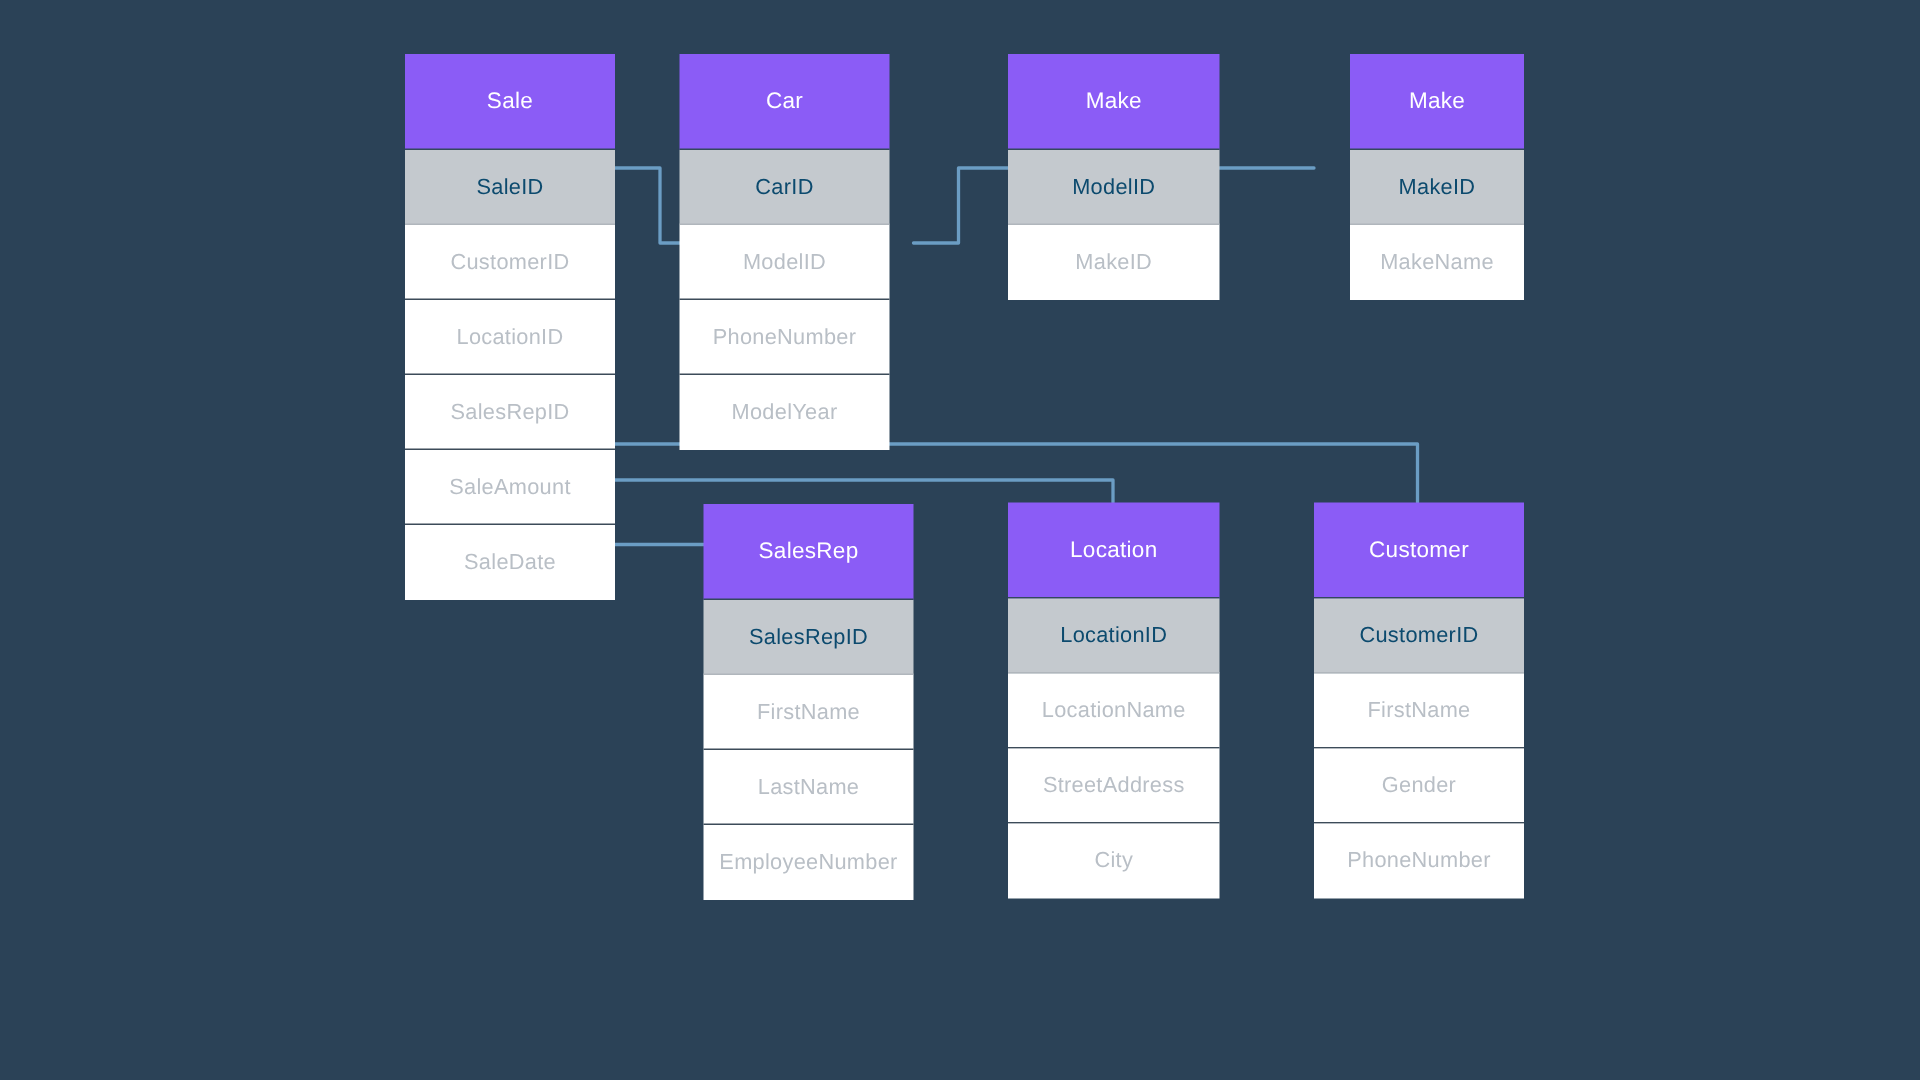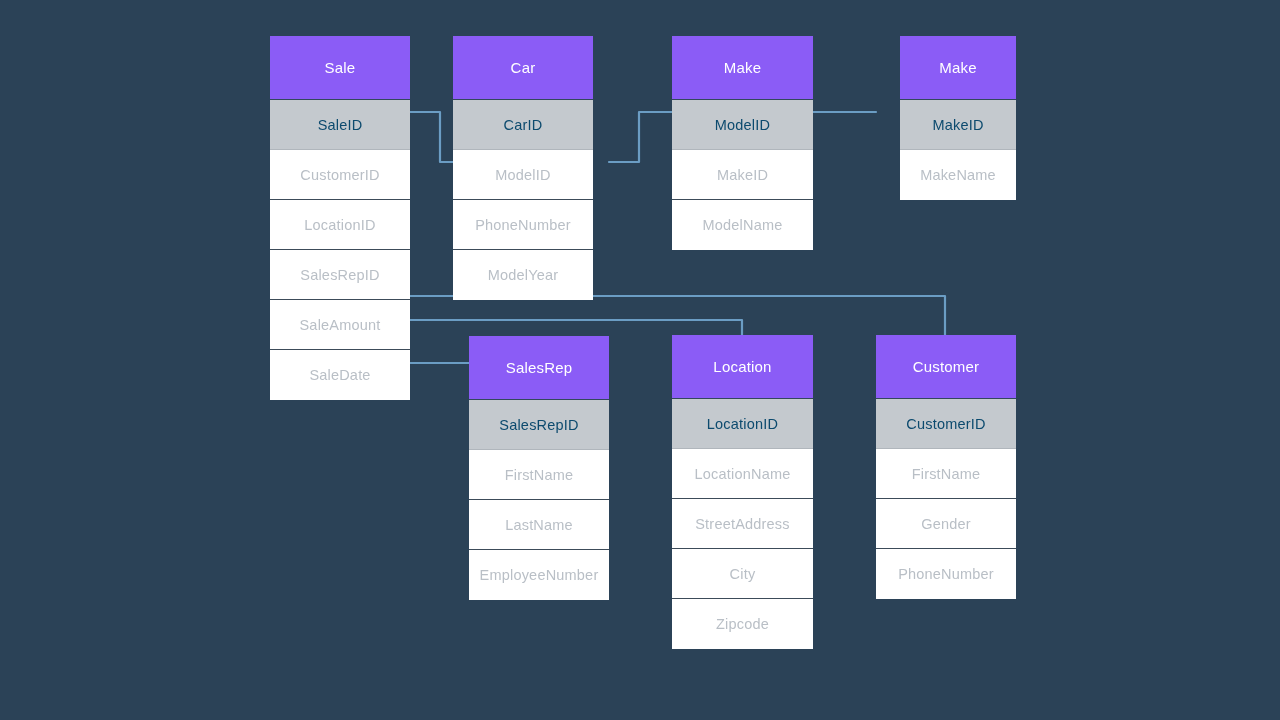--- a/index.html
+++ b/index.html
@@ -90,41 +90,39 @@
         <div class="entity-header">Car</div>
         <div class="field pk">CarID</div>
         <div class="field">ModelID</div>
         <div class="field">PhoneNumber</div>
         <div class="field">ModelYear</div>
       </div>
       <div class="entity" style="left: 672px; top: 36px; width: 141px;">
         <div class="entity-header">Make</div>
         <div class="field pk">ModelID</div>
         <div class="field">MakeID</div>
-        <div class="field">ModelName</div>
       </div>
       <div class="entity" style="left: 876px; top: 36px; width: 140px; padding-left: 24px;">
         <div class="entity-header">Make</div>
         <div class="field pk">MakeID</div>
         <div class="field">MakeName</div>
       </div>
       <div class="entity" style="left: 469px; top: 336px; width: 140px;">
         <div class="entity-header">SalesRep</div>
         <div class="field pk">SalesRepID</div>
         <div class="field">FirstName</div>
         <div class="field">LastName</div>
         <div class="field">EmployeeNumber</div>
       </div>
       <div class="entity" style="left: 672px; top: 335px; width: 141px;">
         <div class="entity-header">Location</div>
         <div class="field pk">LocationID</div>
         <div class="field">LocationName</div>
         <div class="field">StreetAddress</div>
         <div class="field">City</div>
-        <div class="field">Zipcode</div>
       </div>
       <div class="entity" style="left: 876px; top: 335px; width: 140px; border-radius: 24px;">
         <div class="entity-header">Customer</div>
         <div class="field pk">CustomerID</div>
         <div class="field">FirstName</div>
         <div class="field">Gender</div>
         <div class="field">PhoneNumber</div>
       </div>
     </div>
 

